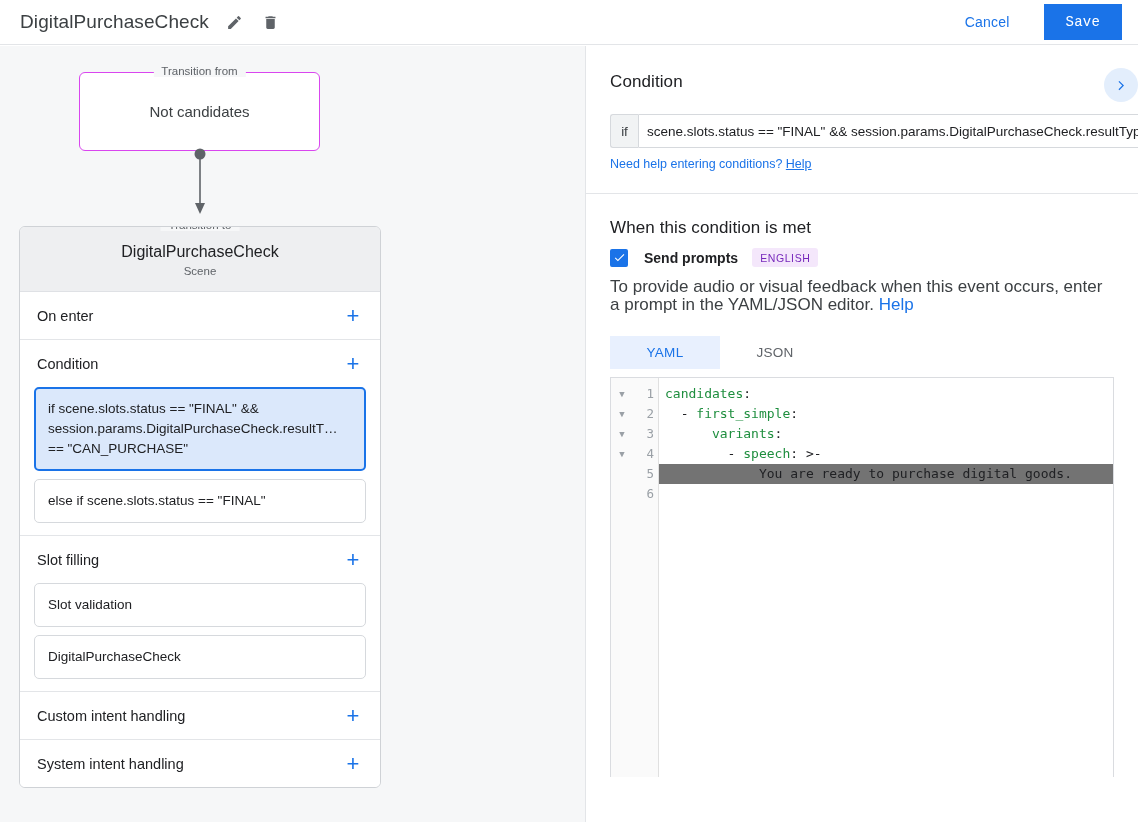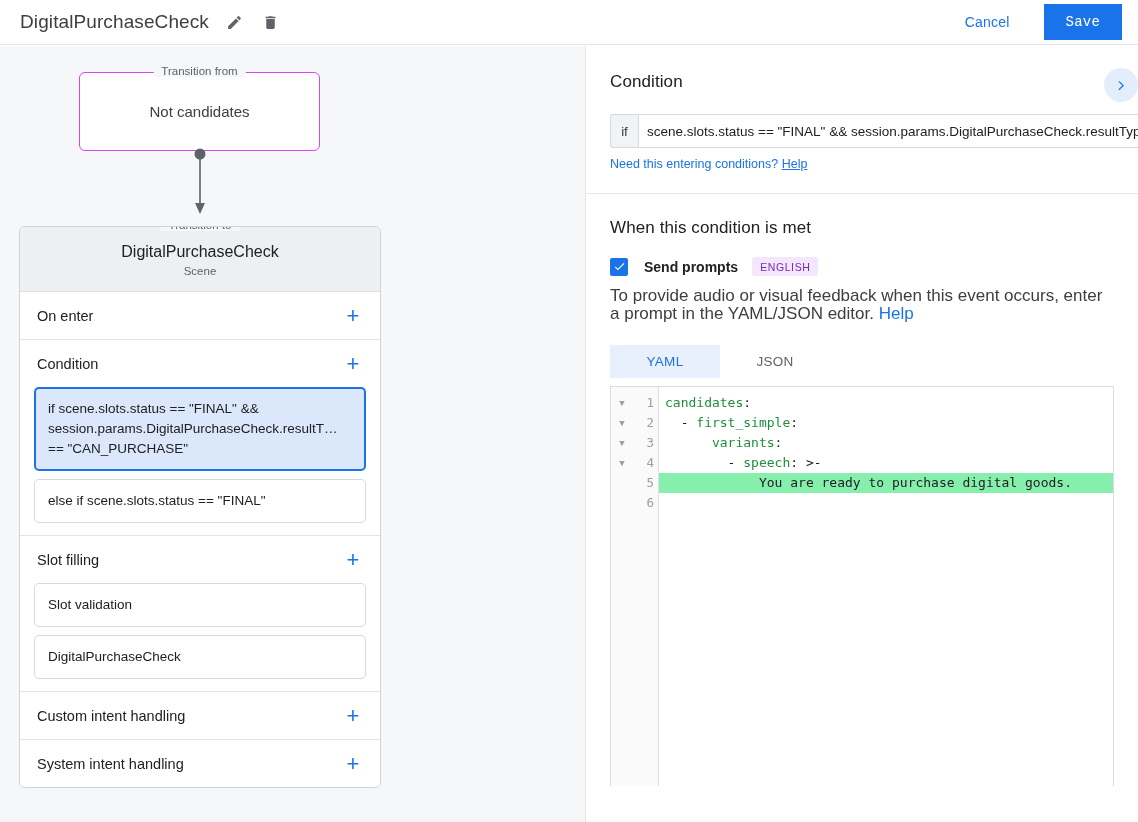--- a/index.html
+++ b/index.html
@@ -251,21 +251,21 @@
   }
   .num {
     height: 20px; line-height: 20px; color: #9aa0a6; font-size: 12.5px;
     padding-right: 4px;
   }
   .code-col { flex: 1; padding-top: 6px; position: relative; }
   .cline {
     height: 20px; line-height: 20px;
     white-space: pre; padding-left: 6px;
   }
-  .cline.hl { background: #86efac; }
+  .cline.hl { background: #737373; }
   .k { color: #1e8e3e; }
   .p { color: #202124; }
 </style>
 </head>
 <body>
 
 <div id="app">
 
   <div class="topbar">
     <div class="topbar-title">DigitalPurchaseCheck</div>
@@ -365,32 +365,32 @@
           <path fill="#1a73e8" d="M8.6 4.6L7.2 6l6 6-6 6 1.4 1.4L16 12z"></path>
         </svg>
       </div>
 
       <div class="cond-input-row">
         <div class="cond-if">if</div>
         <div class="cond-input">scene.slots.status == "FINAL" &amp;&amp; session.params.DigitalPurchaseCheck.resultType == "CAN_PURCHASE"</div>
       </div>
 
       <div class="help-line">
-        <span>Need this entering conditions?</span>
+        <span>Need help entering conditions?</span>
         <a href="#">Help</a>
       </div>
     </div>
 
     <div class="rp-divider"></div>
 
     <div class="rp-section">
       <div class="rp-h2">When this condition is met</div>
 
 
-      <div class="cb-row" style="margin-top:19px;">
+      <div class="cb-row" style="margin-top:10px;">
         <span class="cb checked">
           <svg width="13" height="13" viewBox="0 0 24 24">
             <path fill="#ffffff" d="M9 16.2L4.8 12l-1.4 1.4L9 19 21 7l-1.4-1.4z"></path>
           </svg>
         </span>
         <span class="cb-label">Send prompts</span>
         <span class="badge">ENGLISH</span>
       </div>
 
       <div class="desc">

